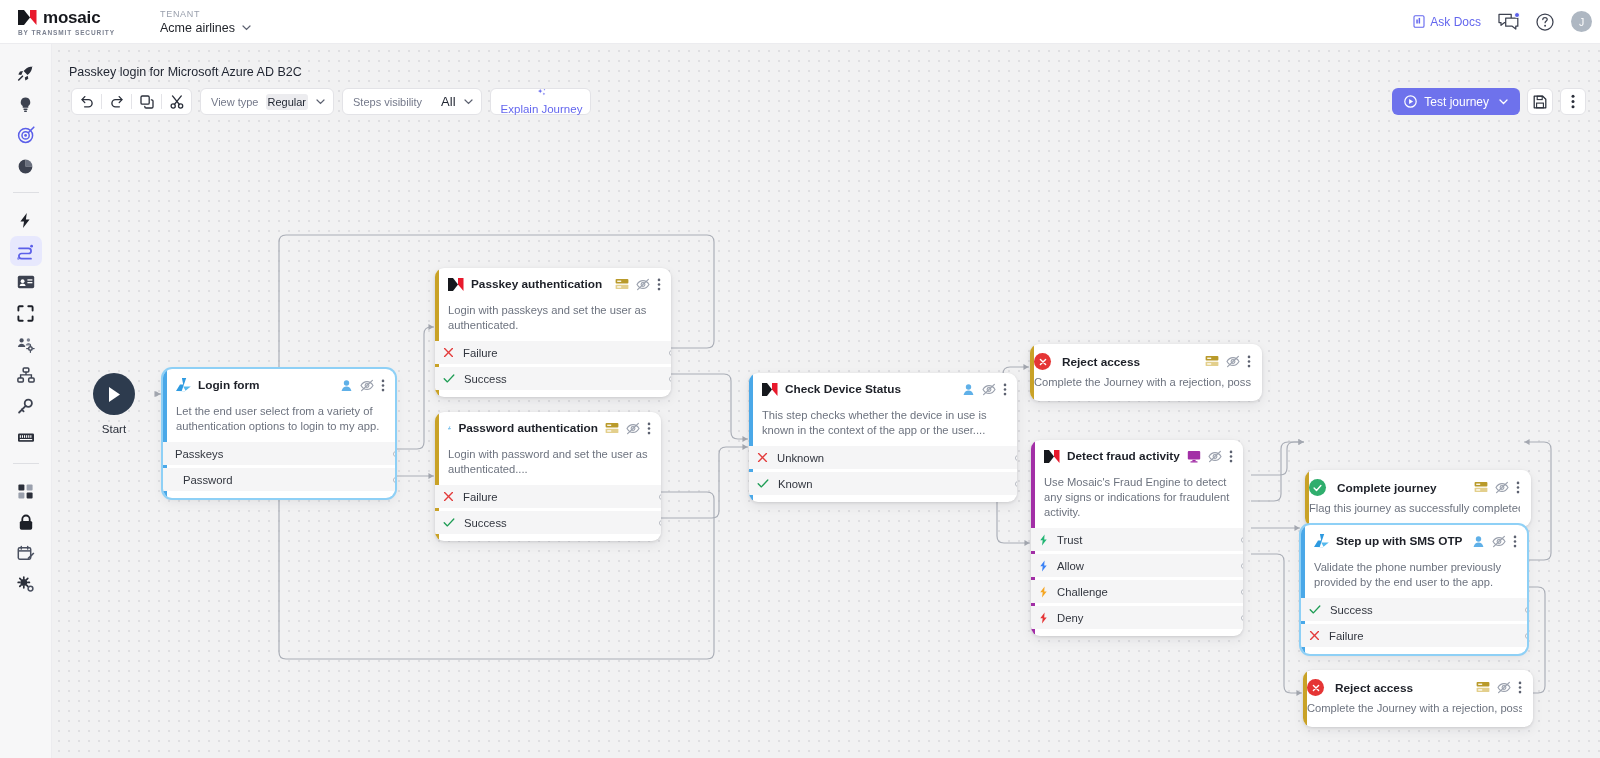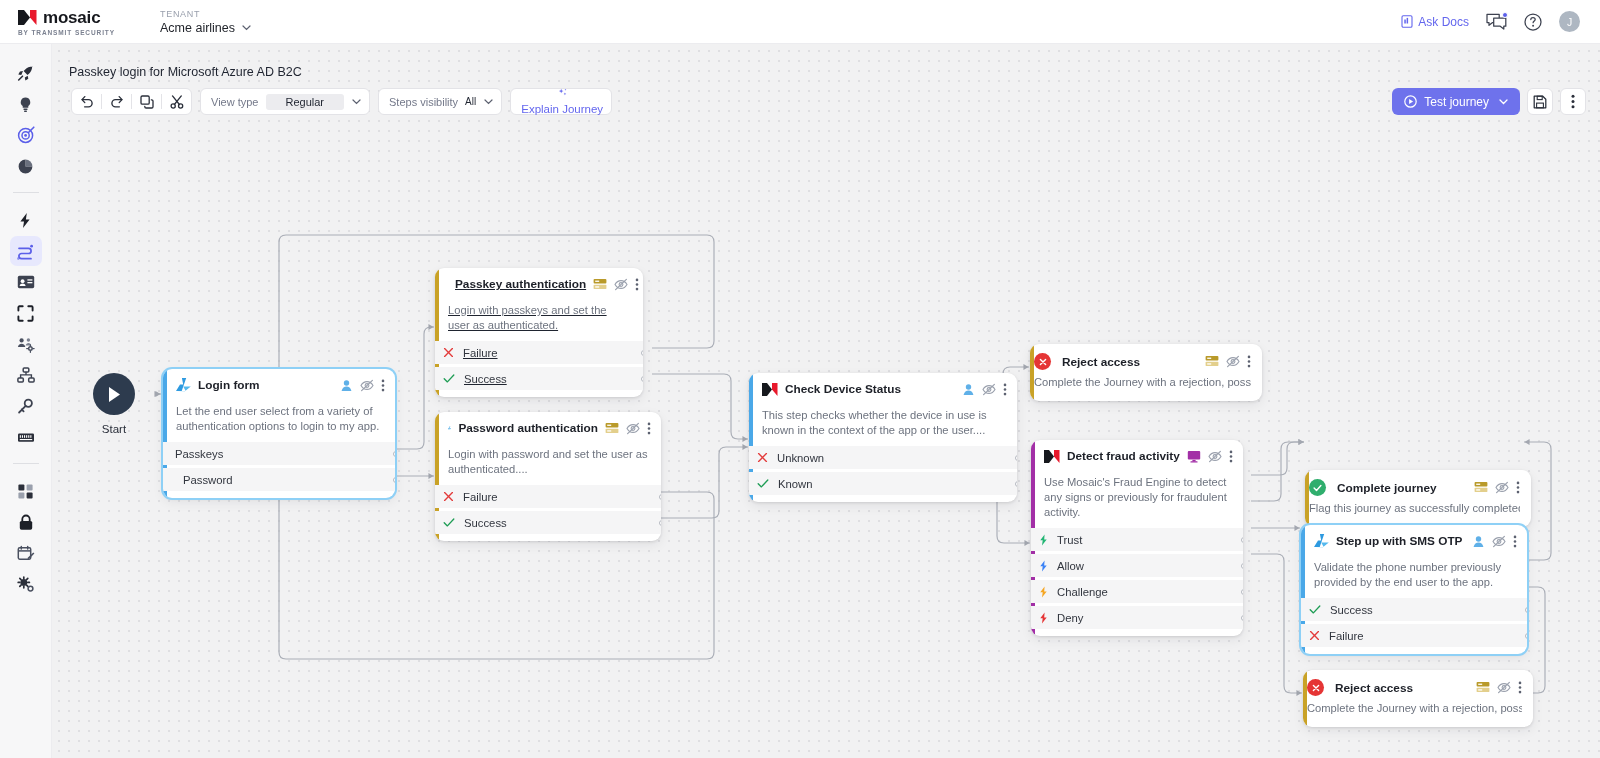--- a/index.html
+++ b/index.html
@@ -21,21 +21,21 @@
   .brand .logorow{ display:flex; align-items:center; gap:6px; }
   .brand .wordmark{ font-size:17px; font-weight:700; letter-spacing:-.2px; color:#16181d; }
   .brand .byline{ font-size:6.5px; letter-spacing:.9px; color:#7b8190; margin-top:1px; font-weight:600; }
   .mlogo{ width:19px; height:15px; display:block; }
 
   .tenant{ margin-left:14px; }
   .tenant .lbl{ font-size:9px; letter-spacing:.7px; color:#9aa0ad; text-transform:uppercase; }
   .tenant .valrow{ display:flex; align-items:center; gap:7px; margin-top:2px; cursor:pointer;}
   .tenant .val{ font-size:12.5px; color:#22252c; }
 
-  .topright{ margin-left:auto; display:flex; align-items:center; gap:17px; margin-right:20px; }
+  .topright{ margin-left:auto; display:flex; align-items:center; gap:17px; margin-right:8px; }
   .askdocs{ display:flex; align-items:center; gap:5px; color:#6366ee; font-size:12px; cursor:pointer; }
   .iconbtn{ cursor:pointer; position:relative; display:flex; align-items:center; }
   .dot-badge{ position:absolute; right:-1px; top:-1px; width:6px; height:6px; border-radius:50%;
     background:#5b5fe9; border:1.5px solid #fff; }
   .avatar{ width:21px; height:21px; border-radius:50%; background:#aeb7c2; color:#fff;
     font-size:10.5px; display:flex; align-items:center; justify-content:center; cursor:pointer; }
 
   
   #rail{
     position:absolute; left:0; top:44px; width:52px; height:714px;
@@ -63,22 +63,22 @@
   
   #toolbar{ position:absolute; left:19px; top:44px; display:flex; align-items:center; gap:8px; }
   .tgroup{
     height:27px; background:#fff; border:1px solid #e3e3e7; border-radius:6px;
     display:flex; align-items:center;
   }
   .tbtn{ width:29px; height:25px; display:flex; align-items:center; justify-content:center; cursor:pointer; }
   .tsep{ width:1px; height:15px; background:#e3e3e7; }
   .tfield{ padding:0 8px 0 10px; height:27px; display:flex; align-items:center; gap:7px; cursor:pointer; }
   .tfield .k{ font-size:11px; color:#74798a; }
-  .tfield .v{ font-size:10px; color:#1f2430; }
-  .tfield .vchip{ font-size:11px; color:#1f2430; background:#ececef; border-radius:3px; padding:2px 20px; }
+  .tfield .v{ font-size:13px; color:#1f2430;margin-left:12px; }
+  .tfield .vchip{ font-size:11px; color:#1f2430; background:#ececef; border-radius:3px; padding:2px 2px; }
   .tfield .chev{ margin-left:1px; }
   .explain{ color:#6366ee; font-size:11.5px; display:flex; align-items:center; gap:6px;flex-direction:column; }
 
   
   #actions{ position:absolute; right:14px; top:44px; display:flex; align-items:center; gap:7px; }
   .btn-primary{
     height:27px; background:#6e72ec; color:#fff; border-radius:6px; border:none;
     display:flex; align-items:center; gap:7px; padding:0 12px; font-size:12px; cursor:pointer;
     font-family:inherit;
   }
@@ -508,21 +508,21 @@
         <span>Passkeys</span>
         <span class="port"></span>
       </div>
       <div class="branch" style="padding-left:20px">
         <span>Password</span>
         <span class="port"></span>
       </div>
     </div>
   </div>
 
-  <div class="node" style="left:383px; top:224px; width:208px;text-decoration:underline;">
+  <div class="node" style="left:383px; top:224px; width:236px;">
     <div class="accent" style="background:#c9a227"></div>
     <div class="body">
       <div class="nhead">
         <svg width="16" height="13" viewBox="0 0 16 13">
           <polygon points="0,0 5,0 5,13 0,13" fill="#16181d"></polygon>
           <polygon points="5,0 10,6.5 5,13" fill="#16181d"></polygon>
           <polygon points="10,0 15.5,0 15.5,13 10,6.5" fill="#e8192c"></polygon>
         </svg>
         <span class="ttl">Passkey authentication</span>
         <span class="hicons">
@@ -713,21 +713,21 @@
             <circle cx="7" cy="6.5" r="1.9" stroke="#9aa0ad" stroke-width="1.1" fill="none"></circle>
             <path d="M1.6 11.6L12.4 1.4" stroke="#9aa0ad" stroke-width="1.2" stroke-linecap="round"></path>
           </svg>
           <svg width="4" height="13" viewBox="0 0 4 13">
             <circle cx="2" cy="1.9" r="1.3" fill="#5c6170"></circle>
               <circle cx="2" cy="6.5" r="1.3" fill="#5c6170"></circle>
               <circle cx="2" cy="11.1" r="1.3" fill="#5c6170"></circle>
           </svg>
         </span>
       </div>
-      <div class="ndesc">Use Mosaic's Fraud Engine to detect any signs or previously for fraudulent activity.</div>
+      <div class="ndesc">Use Mosaic's Fraud Engine to detect any signs or indications for fraudulent activity.</div>
     </div>
     <div class="branches">
       <div class="branch">
         <svg width="9" height="12" viewBox="0 0 9 12">
             <path d="M5.6.6L1.3 6.2h2.4L3 11.4 7.7 5.6H5.2z" fill="#22b573"></path>
           </svg>
         <span>Trust</span>
         <span class="port"></span>
       </div>
       <div class="branch">

